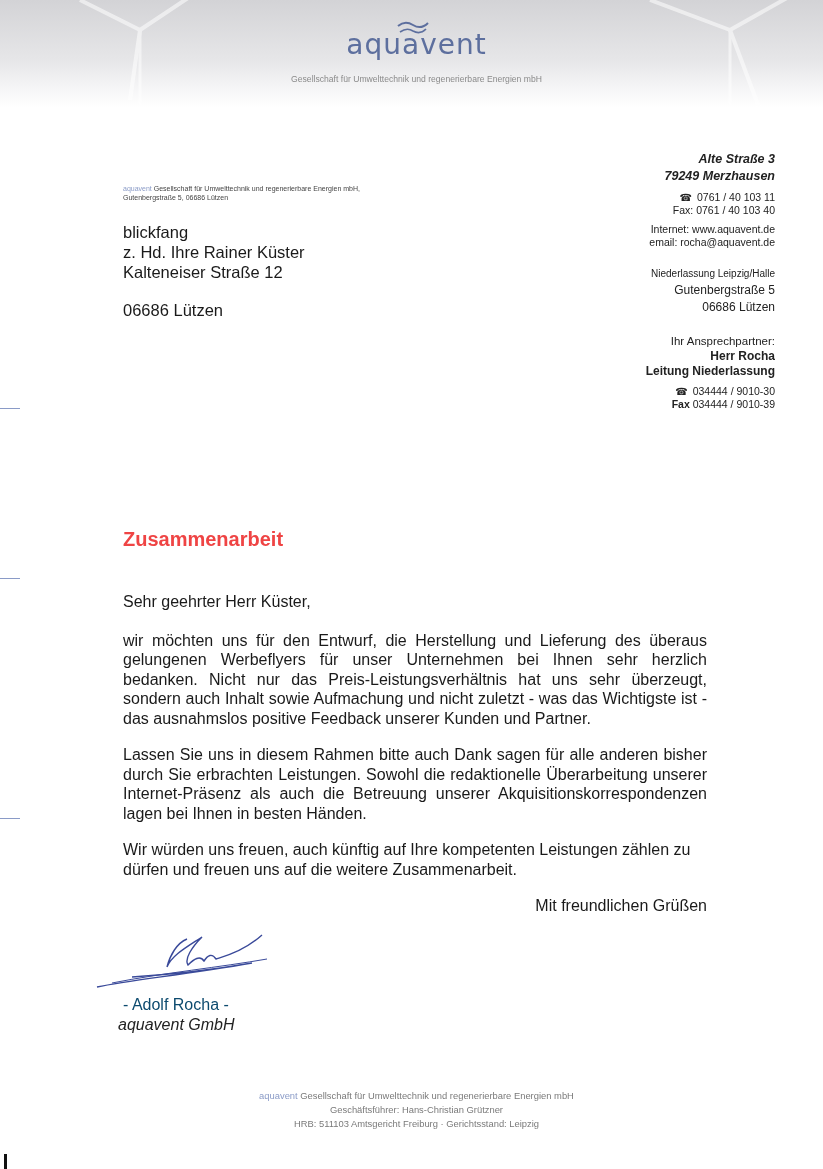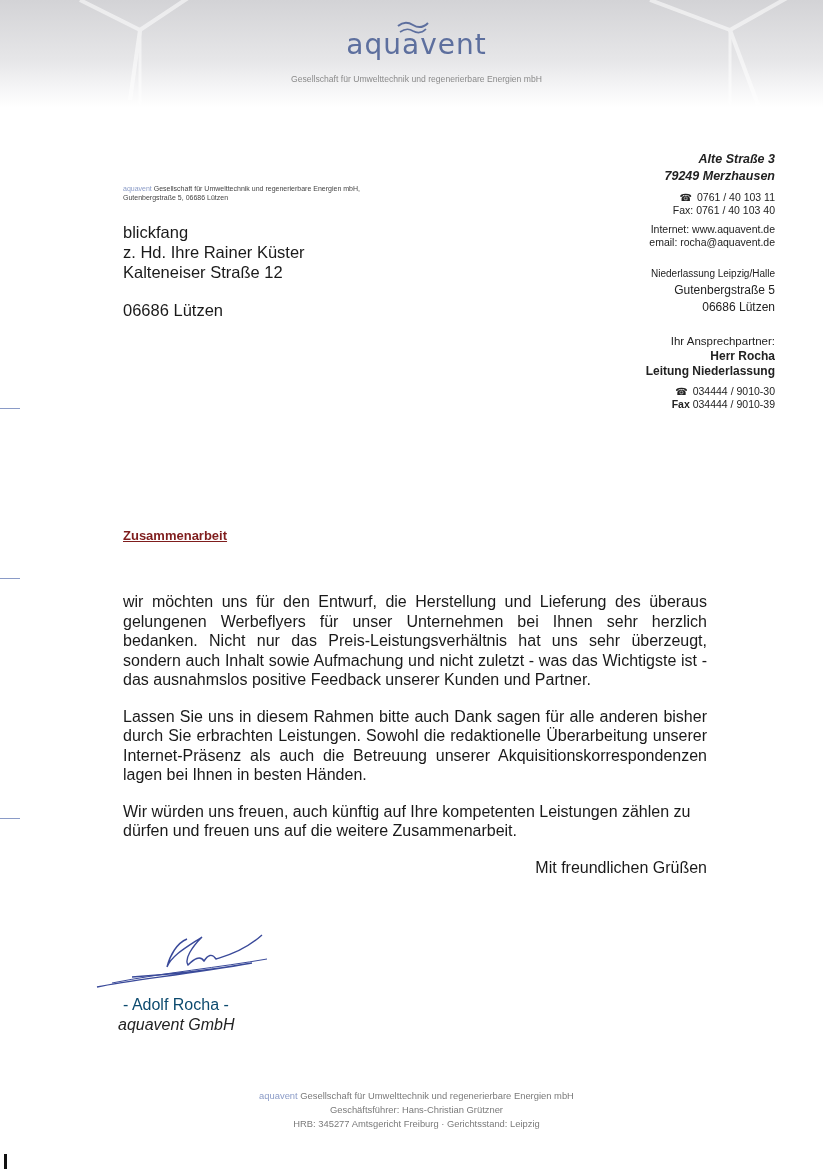--- a/index.html
+++ b/index.html
@@ -34,21 +34,21 @@
     position: absolute; right: 48px; top: 151px; text-align: right; font-size: 10.5px; line-height: 13px; color: #222;
   }
   .contact-block .bold-addr { font-weight: bold; font-size: 12.5px; line-height: 17px; font-style: italic; }
   .contact-block .gap { height: 6px; }
   .contact-block .branch-title { font-size: 10px; line-height: 17px; margin-top: 16px; }
   .contact-block .branch-line { font-size: 12px; line-height: 17px; }
   .contact-block .contact-title { font-size: 11.5px; margin-top: 18px; line-height: 15px; }
   .contact-block .contact-bold { font-weight: bold; font-size: 12px; line-height: 15px; }
   .phone-glyph { font-size: 10px; margin-right: 5px; }
   .subject {
-    position: absolute; left: 123px; top: 528px; font-size: 13px; font-weight: bold; color: #7f1d1d; text-decoration: underline;
+    position: absolute; left: 123px; top: 528px; font-size: 20px; font-weight: bold; color: #ef4444;
   }
   .body-text {
     position: absolute; left: 123px; top: 592px; width: 584px; font-size: 16px; line-height: 19.5px; color: #1a1a1a;
   }
   .body-text p { margin: 0 0 17px 0; text-align: justify; }
   .body-text p.salutation { margin-bottom: 19px; text-align: left; }
   .body-text p.closing { text-align: right; margin-bottom: 0; }
   .body-text p.last-para { text-align: left; }
   .signature-svg { position: absolute; left: 92px; top: 925px; width: 200px; height: 70px; }
   .signer { position: absolute; left: 123px; top: 996px; font-size: 16px; color: #0c4a6e; }
@@ -116,34 +116,35 @@
   <div><b>Fax</b><span> 034444 / 9010-39</span></div>
 </div>
 
 <div class="punch-mark" style="top:408px;"></div>
 <div class="punch-mark" style="top:578px;"></div>
 <div class="punch-mark" style="top:818px;"></div>
 
 <div class="subject">Zusammenarbeit</div>
 
 <div class="body-text">
+  <p class="salutation">Sehr geehrter Herr Küster,</p>
   <p>wir möchten uns für den Entwurf, die Herstellung und Lieferung des überaus gelungenen Werbeflyers für unser Unternehmen bei Ihnen sehr herzlich bedanken. Nicht nur das Preis-Leistungsverhältnis hat uns sehr überzeugt, sondern auch Inhalt sowie Aufmachung und nicht zuletzt - was das Wichtigste ist - das ausnahmslos positive Feedback unserer Kunden und Partner.</p>
   <p>Lassen Sie uns in diesem Rahmen bitte auch Dank sagen für alle anderen bisher durch Sie erbrachten Leistungen. Sowohl die redaktionelle Überarbeitung unserer Internet-Präsenz als auch die Betreuung unserer Akquisitionskorrespondenzen lagen bei Ihnen in besten Händen.</p>
   <p class="last-para">Wir würden uns freuen, auch künftig auf Ihre kompetenten Leistungen zählen zu dürfen und freuen uns auf die weitere Zusammenarbeit.</p>
   <p class="closing">Mit freundlichen Grüßen</p>
 </div>
 
 <svg class="signature-svg" viewBox="0 0 200 70">
   <path d="M5 62 C40 55 90 50 160 38 C120 45 70 50 40 52" stroke="#3a4a9a" stroke-width="1.3" fill="none"></path>
   <path d="M95 14 C85 18 78 30 75 42 C80 30 95 22 110 12 C100 22 92 34 96 40 C102 34 108 30 112 36 C116 30 120 28 124 34 C130 32 150 28 170 10" stroke="#3a4a9a" stroke-width="1.4" fill="none"></path>
   <path d="M20 58 C70 48 130 42 175 34" stroke="#3a4a9a" stroke-width="1" fill="none"></path>
 </svg>
 
 <div class="signer">- Adolf Rocha -</div>
 <div class="signer-company">aquavent GmbH</div>
 
 <div class="footer">
   <div><span class="brand">aquavent</span><span> Gesellschaft für Umwelttechnik und regenerierbare Energien mbH</span></div>
   <div>Geschäftsführer: Hans-Christian Grützner</div>
-  <div>HRB: 345277 Amtsgericht Freiburg · Gerichtsstand: Leipzig</div>
+  <div>HRB: 511103 Amtsgericht Freiburg · Gerichtsstand: Leipzig</div>
 </div>
 
 <div class="corner-mark"></div>
 
 </body></html>

